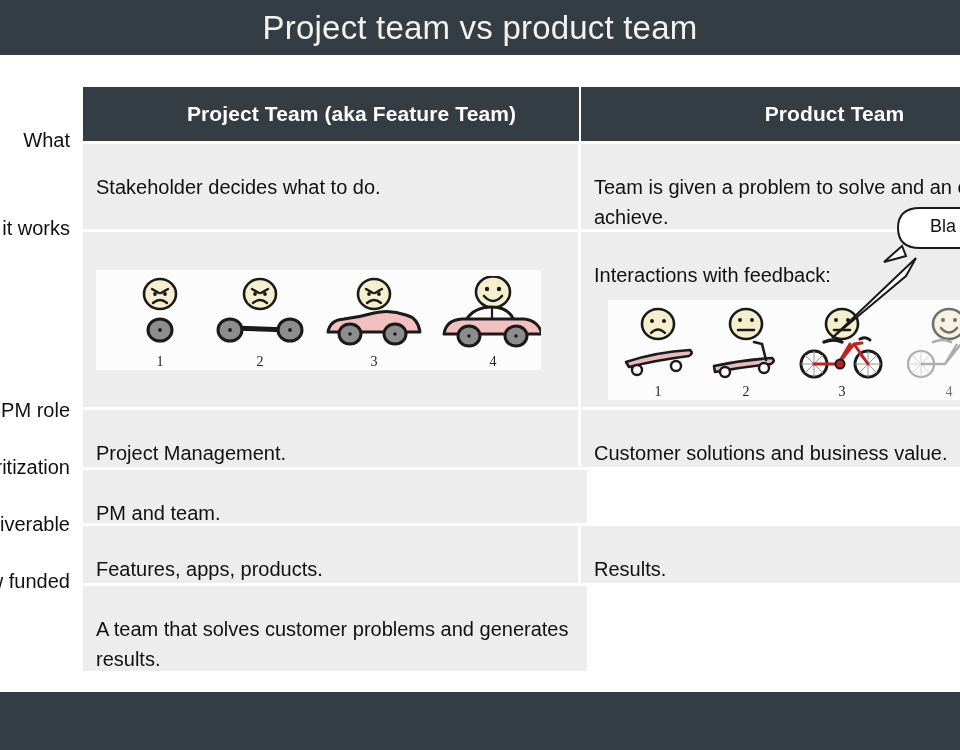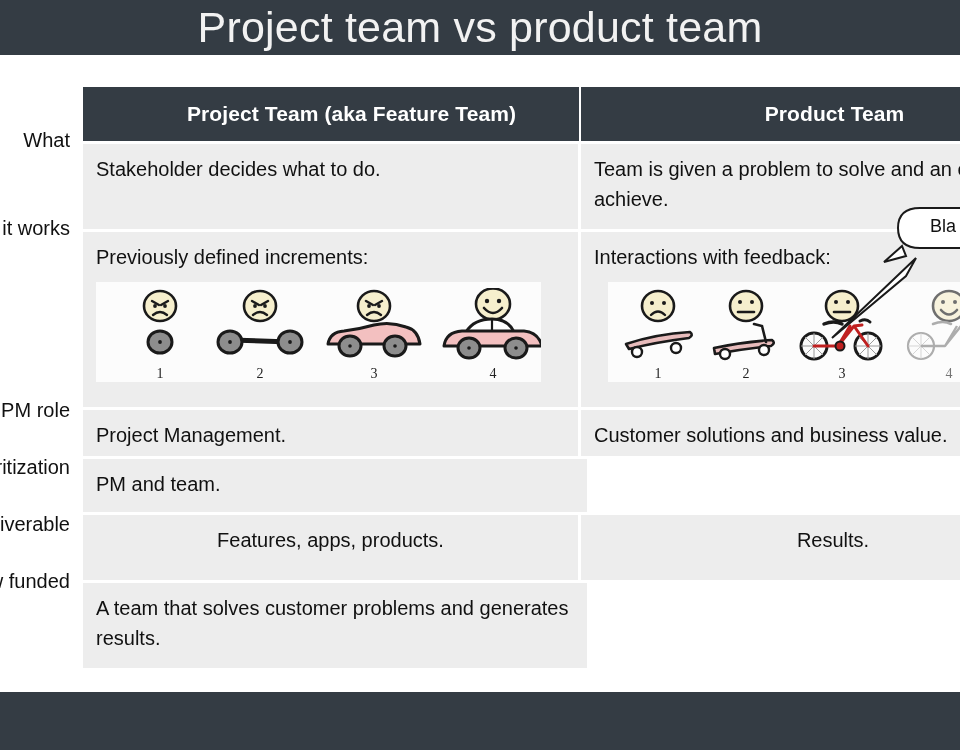--- a/index.html
+++ b/index.html
@@ -23,21 +23,21 @@
     background: #343c44;
     box-sizing: border-box;
   }
   .title-text {
     position: absolute;
     left: 0; top: 0;
     width: 960px;
     text-align: center;
     line-height: 55px;
     color: #f2f2f2;
-    font-size: 43px;
+    font-size: 33px;
     font-weight: 400;
     letter-spacing: 0.2px;
     white-space: nowrap;
   }
 
   
   .bottom-bar {
     position: absolute;
     left: 0; top: 692px;
     width: 960px; height: 58px;
@@ -75,32 +75,32 @@
     justify-content: center;
     letter-spacing: 0.1px;
   }
   .hdr-row .col1 { border-right: 2px solid #ffffff; padding-left: 41px; }
 
   
   .body-row .cell {
     background: #ededed;
     border-top: 3px solid #ffffff;
     border-right: 3px solid #ffffff;
-    padding: 10px 13px 10px 13px;
+    padding: 28px 13px 10px 13px;
     color: #111111;
     font-size: 20px;
     line-height: 1.52;
   }
   .body-row:first-of-type .cell { border-top: 2px solid #ffffff; }
 
   .r-what   .cell { height: 88px; }
   .r-works  .cell { height: 178px; padding-bottom: 0; }
-  .r-pm     .cell { height: 49px; }
+  .r-pm     .cell { height: 60px; }
   .r-prio   .cell { height: 56px; }
-  .r-deliv  .cell { height: 68px; text-align: center; }
+  .r-deliv  .cell { height: 60px; }
   .r-fund   .cell { height: 88px; }
 
   
   .row-labels {
     position: absolute;
     left: 0; top: 87px;
     width: 83px;
   }
   .row-label {
     position: absolute;
@@ -178,21 +178,20 @@
   </div>
 
   <div class="row body-row r-what">
     <div class="cell col1">Stakeholder decides what to do.</div>
     <div class="cell col2">Team is given a problem to solve and an outcome to achieve.</div>
   </div>
 
   <div class="row body-row r-works">
 
     <div class="cell col1">
-      <div>Previously defined increments:</div>
 
       <div class="strip" style="width:445px">
         <div class="strip-inner">
 
           <div class="stage" style="left:20px; width:88px">
             <svg class="art" width="74" height="78" viewBox="0 0 74 78">
               <ellipse cx="37" cy="18" rx="16" ry="15" fill="#f6efcd" stroke="#1a1a1a" stroke-width="2.6"></ellipse>
               <path d="M29 13 l7 4" stroke="#1a1a1a" stroke-width="2.4" fill="none" stroke-linecap="round"></path>
               <path d="M45 13 l-7 4" stroke="#1a1a1a" stroke-width="2.4" fill="none" stroke-linecap="round"></path>
               <circle cx="32" cy="18" r="1.9" fill="#1a1a1a"></circle>

